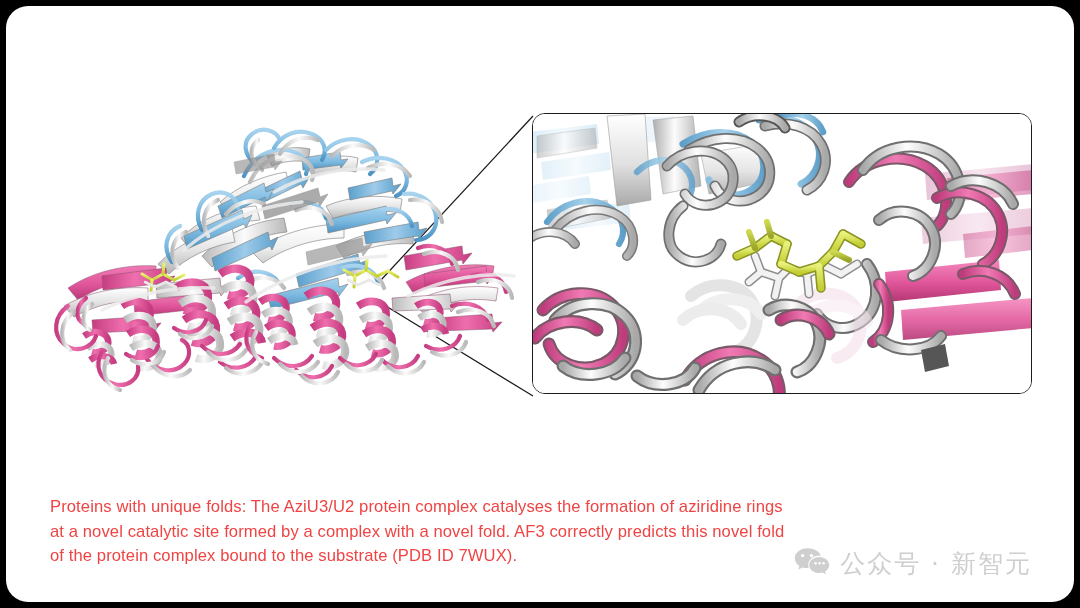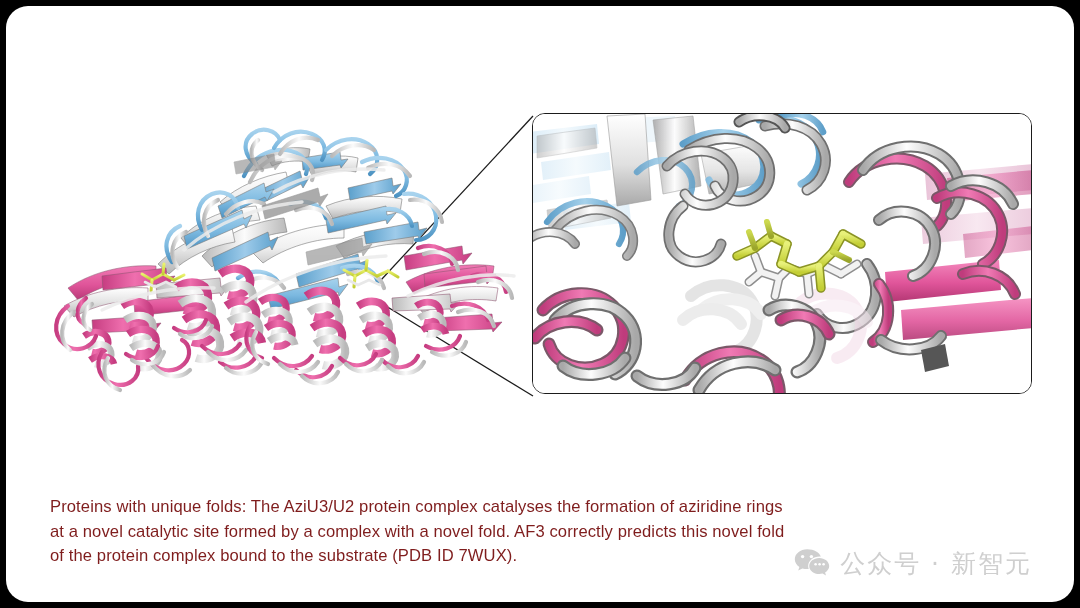--- a/index.html
+++ b/index.html
@@ -59,32 +59,32 @@
   }
 
   
   #caption {
     position: absolute;
     left: 44px;
     top: 489px;
     width: 960px;
     font-size: 16.6px;
     line-height: 24.5px;
-    color: #7f1d1d;
+    color: #ef4444;
     letter-spacing: 0.1px;
     white-space: pre-line;
   }
 
   
   #watermark {
     position: absolute;
     right: 42px;
     bottom: 22px;
     display: flex;
-    align-items: flex-end;
+    align-items: flex-start;
     gap: 10px;
     opacity: 1;
     pointer-events: none;
   }
   #watermark .wm-text {
     font-family: "DejaVu Sans", sans-serif;
     font-size: 25px;
     color: #cfcfcf;
     letter-spacing: 2px;
     white-space: nowrap;

